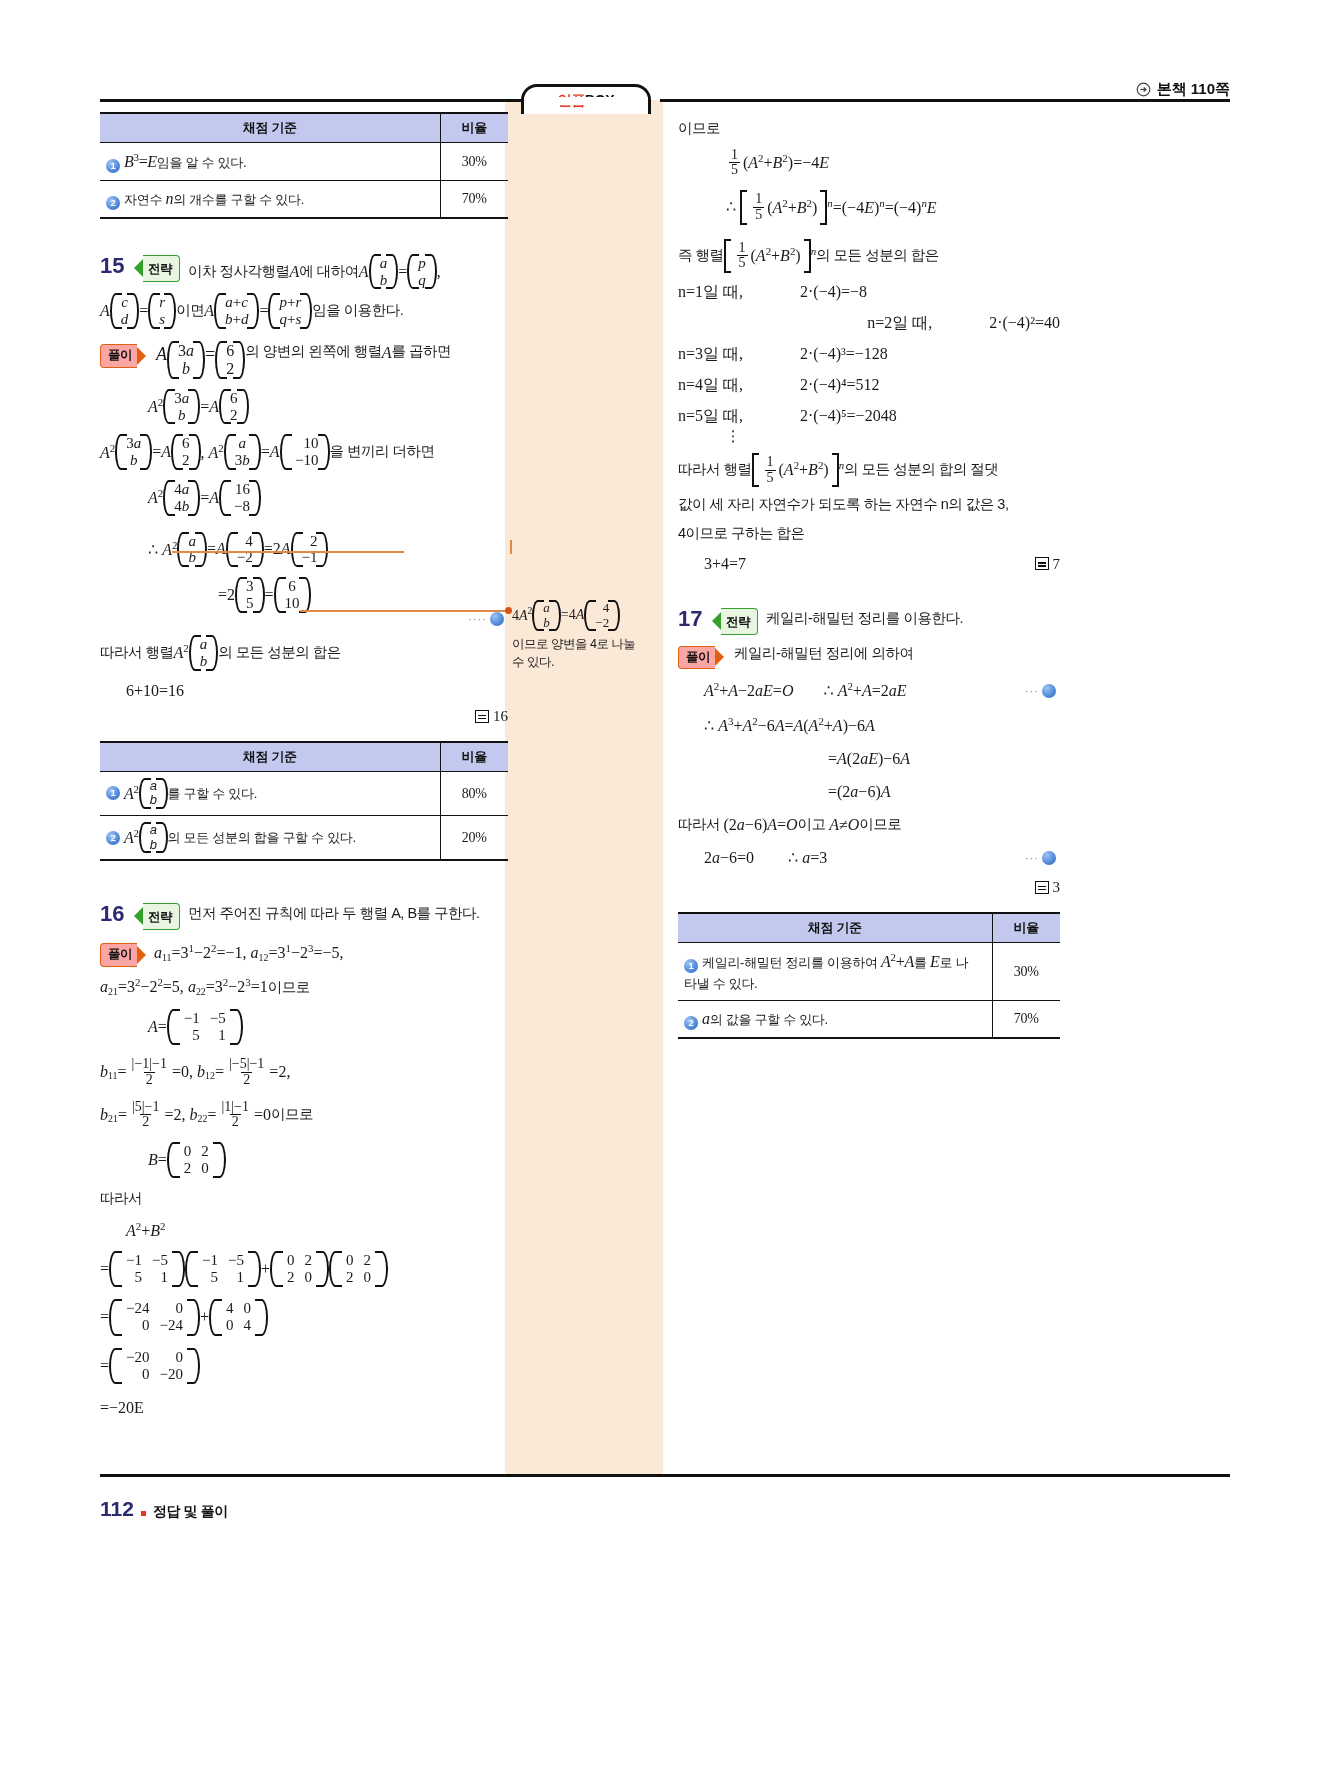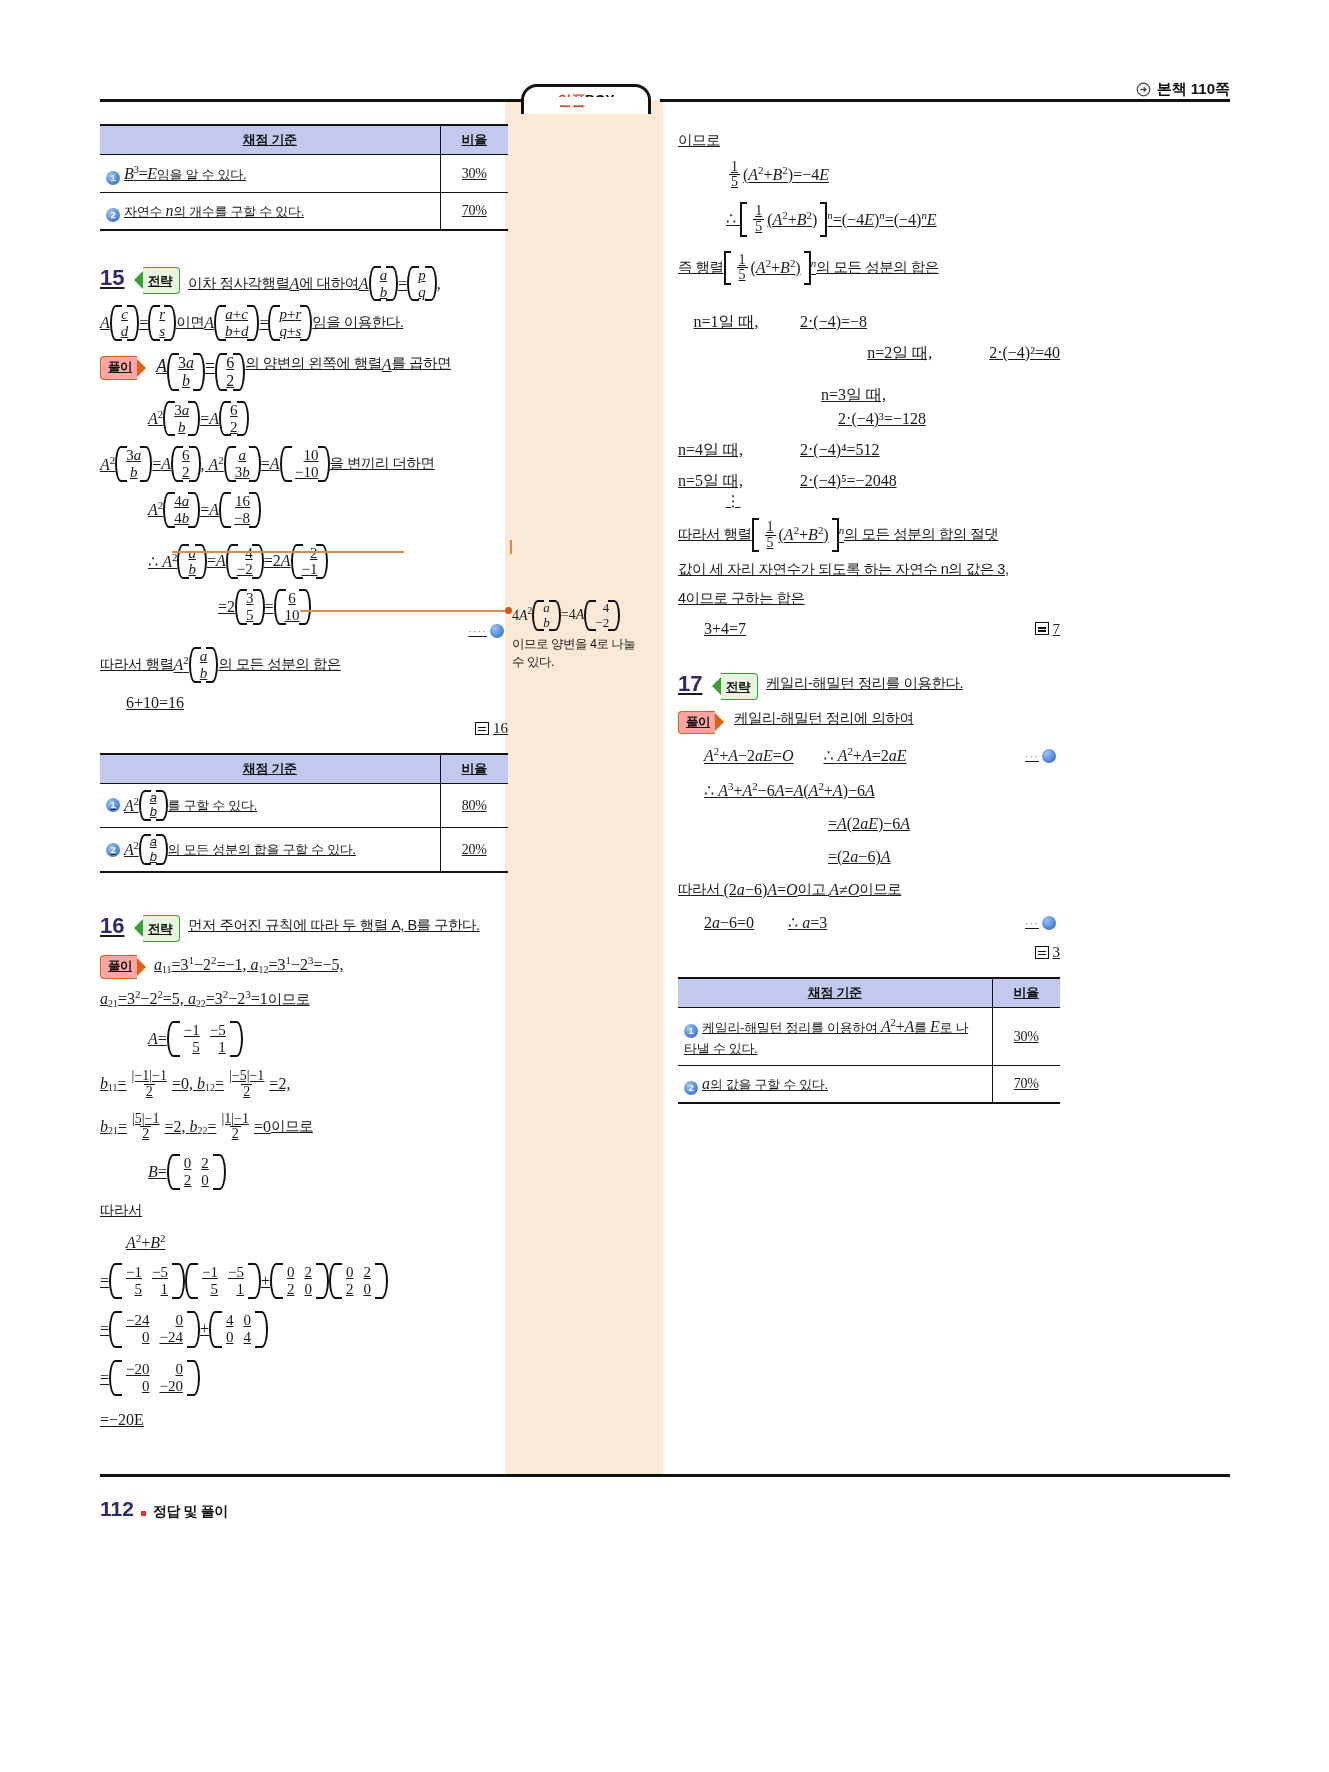--- a/index.html
+++ b/index.html
@@ -61,22 +61,22 @@
     position:absolute; right:99px; top:80px;
     display:flex; align-items:center; gap:6px;
     font-family:"Liberation Sans", sans-serif;
     font-weight:bold; font-size:15px; color:#111;
     z-index:4;
   }
   .arrow-circ{ display:inline-block; width:15px; height:15px; }
 
   
   .col{
-    position:absolute; top:124px;
-    font-size:15.5px; line-height:1.5;text-decoration:underline;
+    position:absolute; top:112px;
+    font-size:15.5px; line-height:1.5;
   }
   .col-left{ left:100px; width:408px; }
   .col-right{ left:678px; width:382px; }
 
   
   table.rubric{
     border-collapse:collapse; width:100%;
     font-family:"Liberation Sans", sans-serif;
     font-size:13px;
     margin:0;
@@ -932,29 +932,29 @@
           </span>
         <span class="m">(<i>A</i><sup class="ex">2</sup>+<i>B</i><sup class="ex">2</sup>)</span>
       </span>
       <span class="b r"></span>
     </span>
     <span class="m"><sup class="ex"><i>n</i></sup></span>
     <span class="ko">의 모든 성분의 합은</span>
   </div>
 
   <div style="margin-top:6px;">
-    <div class="mrow" style="margin-top:25px;text-align:center;">
+    <div class="mrow" style="margin-top:7px;">
       <span class="m" style="width:96px;">n=1일 때,</span>
       <span class="m" style="margin-left:26px;">2·(−4)=−8</span>
     </div>
     <div class="mrow" style="margin-top:7px;justify-content:flex-end;">
       <span class="m" style="width:96px;">n=2일 때,</span>
       <span class="m" style="margin-left:26px;">2·(−4)²=40</span>
     </div>
-    <div class="mrow" style="margin-top:18px;flex-direction:column;">
+    <div class="mrow" style="margin-top:7px;">
       <span class="m" style="width:96px;">n=3일 때,</span>
       <span class="m" style="margin-left:26px;">2·(−4)³=−128</span>
     </div>
     <div class="mrow" style="margin-top:7px;">
       <span class="m" style="width:96px;">n=4일 때,</span>
       <span class="m" style="margin-left:26px;">2·(−4)⁴=512</span>
     </div>
     <div class="mrow" style="margin-top:7px;">
       <span class="m" style="width:96px;">n=5일 때,</span>
       <span class="m" style="margin-left:26px;">2·(−4)⁵=−2048</span>

